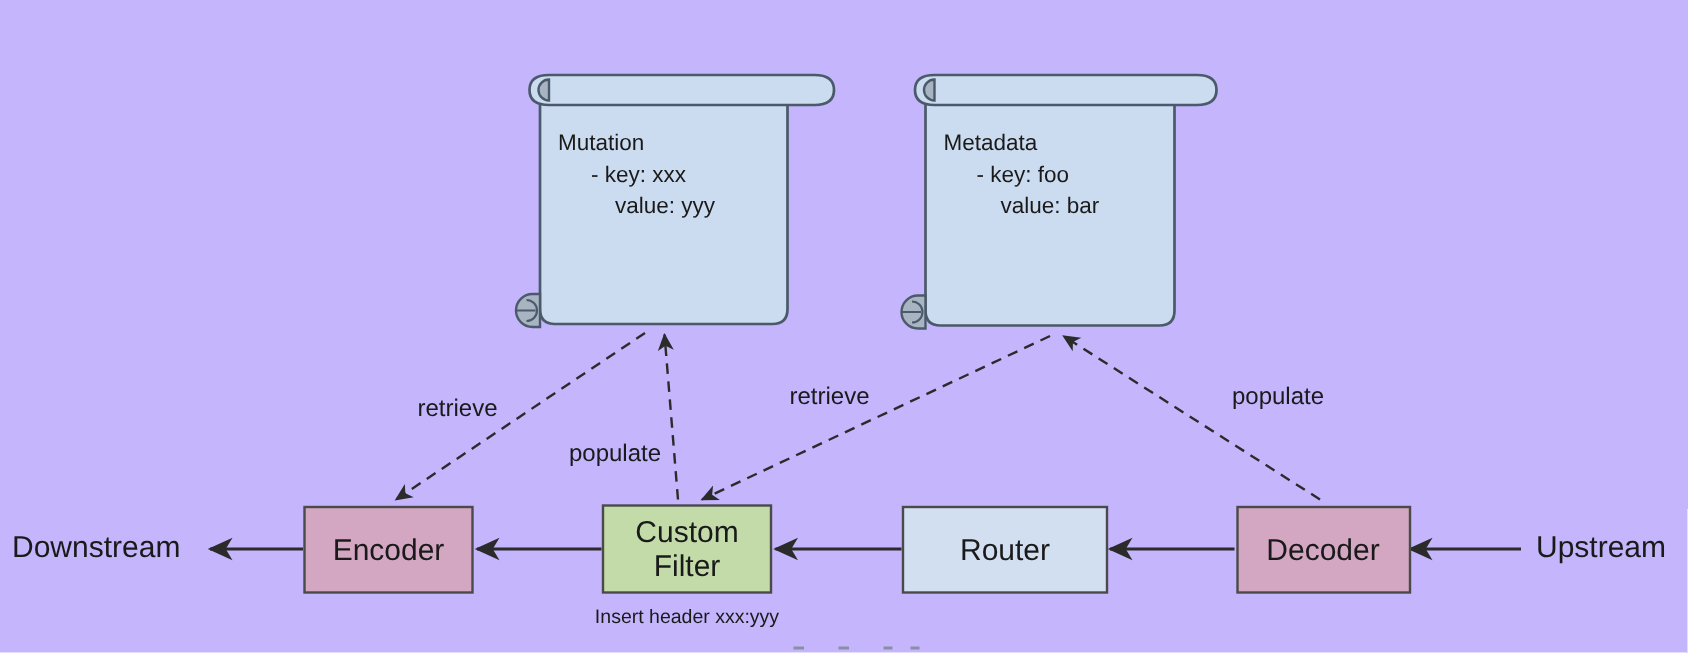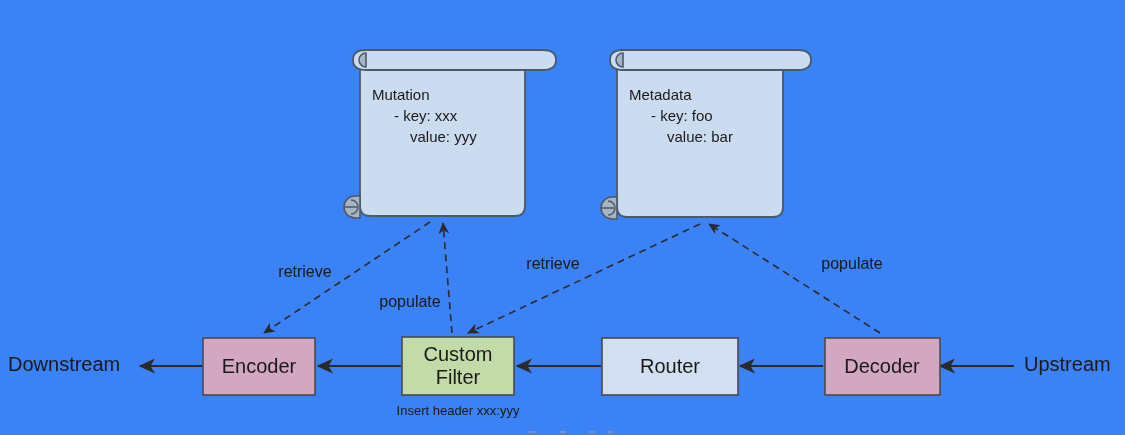--- a/index.html
+++ b/index.html
@@ -7,21 +7,21 @@
     padding: 0;
     background: #ffffff;
   }
   body {
     font-family: "Liberation Sans", sans-serif;
   }
   #canvas {
     position: relative;
     width: 1125px;
     height: 435px;
-    background: #3b82f6;
+    background: #c4b5fd;
     overflow: hidden;
   }
   #diagram-svg {
     position: absolute;
     left: 0;
     top: 0;
     width: 1125px;
     height: 435px;
   }
   .node-label {

